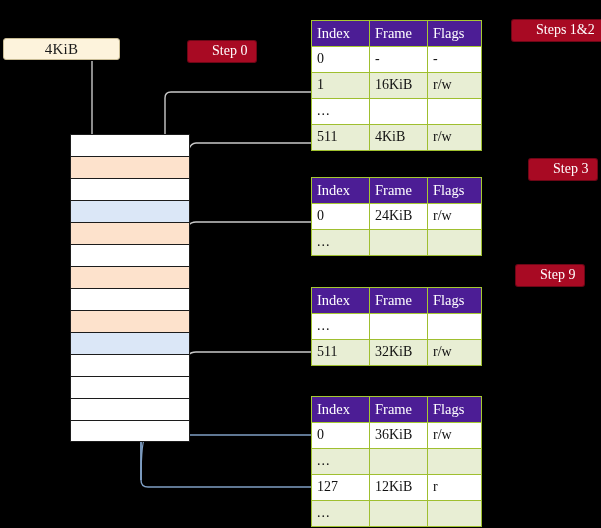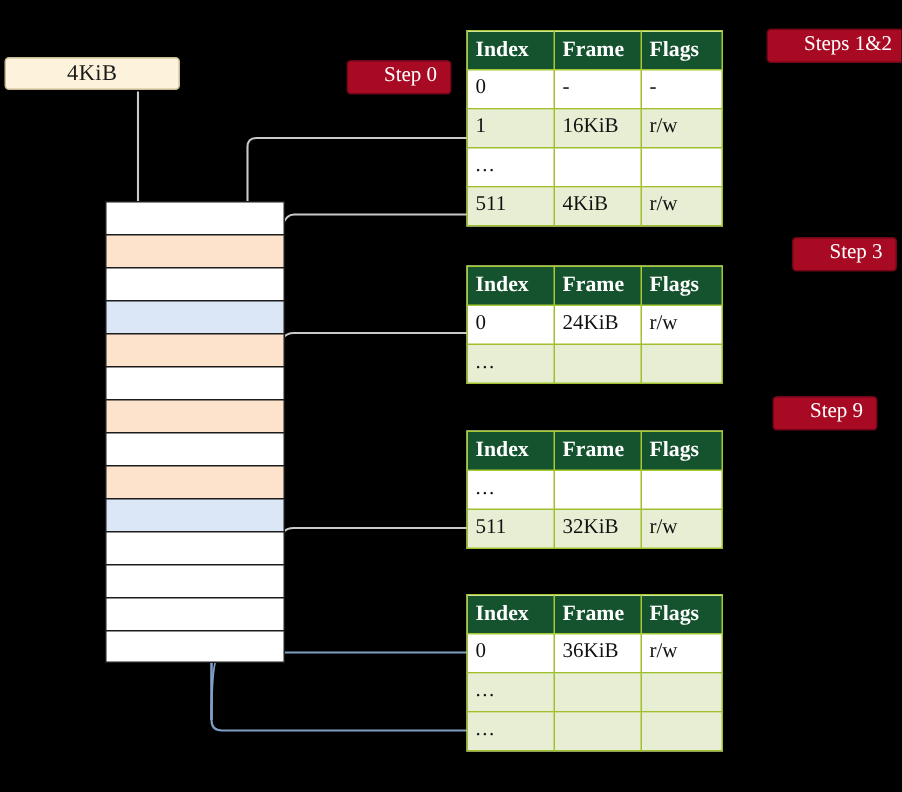--- a/index.html
+++ b/index.html
@@ -85,23 +85,23 @@
   .ptable th, .ptable td {
     border: 1px solid #9fbf2f;
     padding: 2px 5px 3px 5px;
     text-align: left;
     height: 20px;
     vertical-align: middle;
     overflow: hidden;
     white-space: nowrap;
   }
   .ptable th {
-    background: #14532d;
+    background: #4c1d95;
     color: #ffffff;
-    font-weight: bold;
+    font-weight: normal;
     font-size: 14.5px;
     border-color: #a6c932;
   }
   .ptable tr.alt td { background: #e8eed4; }
   .ptable td.hl { background: #fbf5a5; }
   .ptable col.c-index { width: 58px; }
   .ptable col.c-frame { width: 58px; }
   .ptable col.c-flags { width: 54px; }
   .dots { letter-spacing: 1px; }
 </style>
@@ -173,21 +173,21 @@
     <div class="mem-cell peach" style="height:22px;"></div>
     <div class="mem-cell" style="height:22px;"></div>
     <div class="mem-cell peach" style="height:22px;"></div>
     <div class="mem-cell blue" style="height:22px;"></div>
     <div class="mem-cell" style="height:22px;"></div>
     <div class="mem-cell" style="height:22px;"></div>
     <div class="mem-cell" style="height:22px;"></div>
     <div class="mem-cell" style="height:22px;"></div>
   </div>
 
-  <div class="badge" style="left:188px; top:41px;margin-left:44px;">
+  <div class="badge" style="left:188px; top:41px;">
     <span>Step 0</span>
   </div>
   <div class="badge" style="left:512px; top:20px;">
     <span>Steps 1&amp;2</span>
   </div>
   <div class="badge" style="left:529px; top:159px;">
     <span>Step 3</span>
   </div>
   <div class="badge" style="left:516px; top:265px;">
     <span>Step 9</span>
@@ -301,20 +301,25 @@
       <tr>
         <td>0</td>
         <td>36KiB</td>
         <td>r/w</td>
       </tr>
       <tr class="alt">
         <td class="dots">...</td>
         <td></td>
         <td></td>
       </tr>
+      <tr>
+        <td>127</td>
+        <td>12KiB</td>
+        <td>r</td>
+      </tr>
       <tr class="alt">
         <td class="dots">...</td>
         <td></td>
         <td></td>
       </tr>
     </tbody>
   </table>
 
 </div>
 

